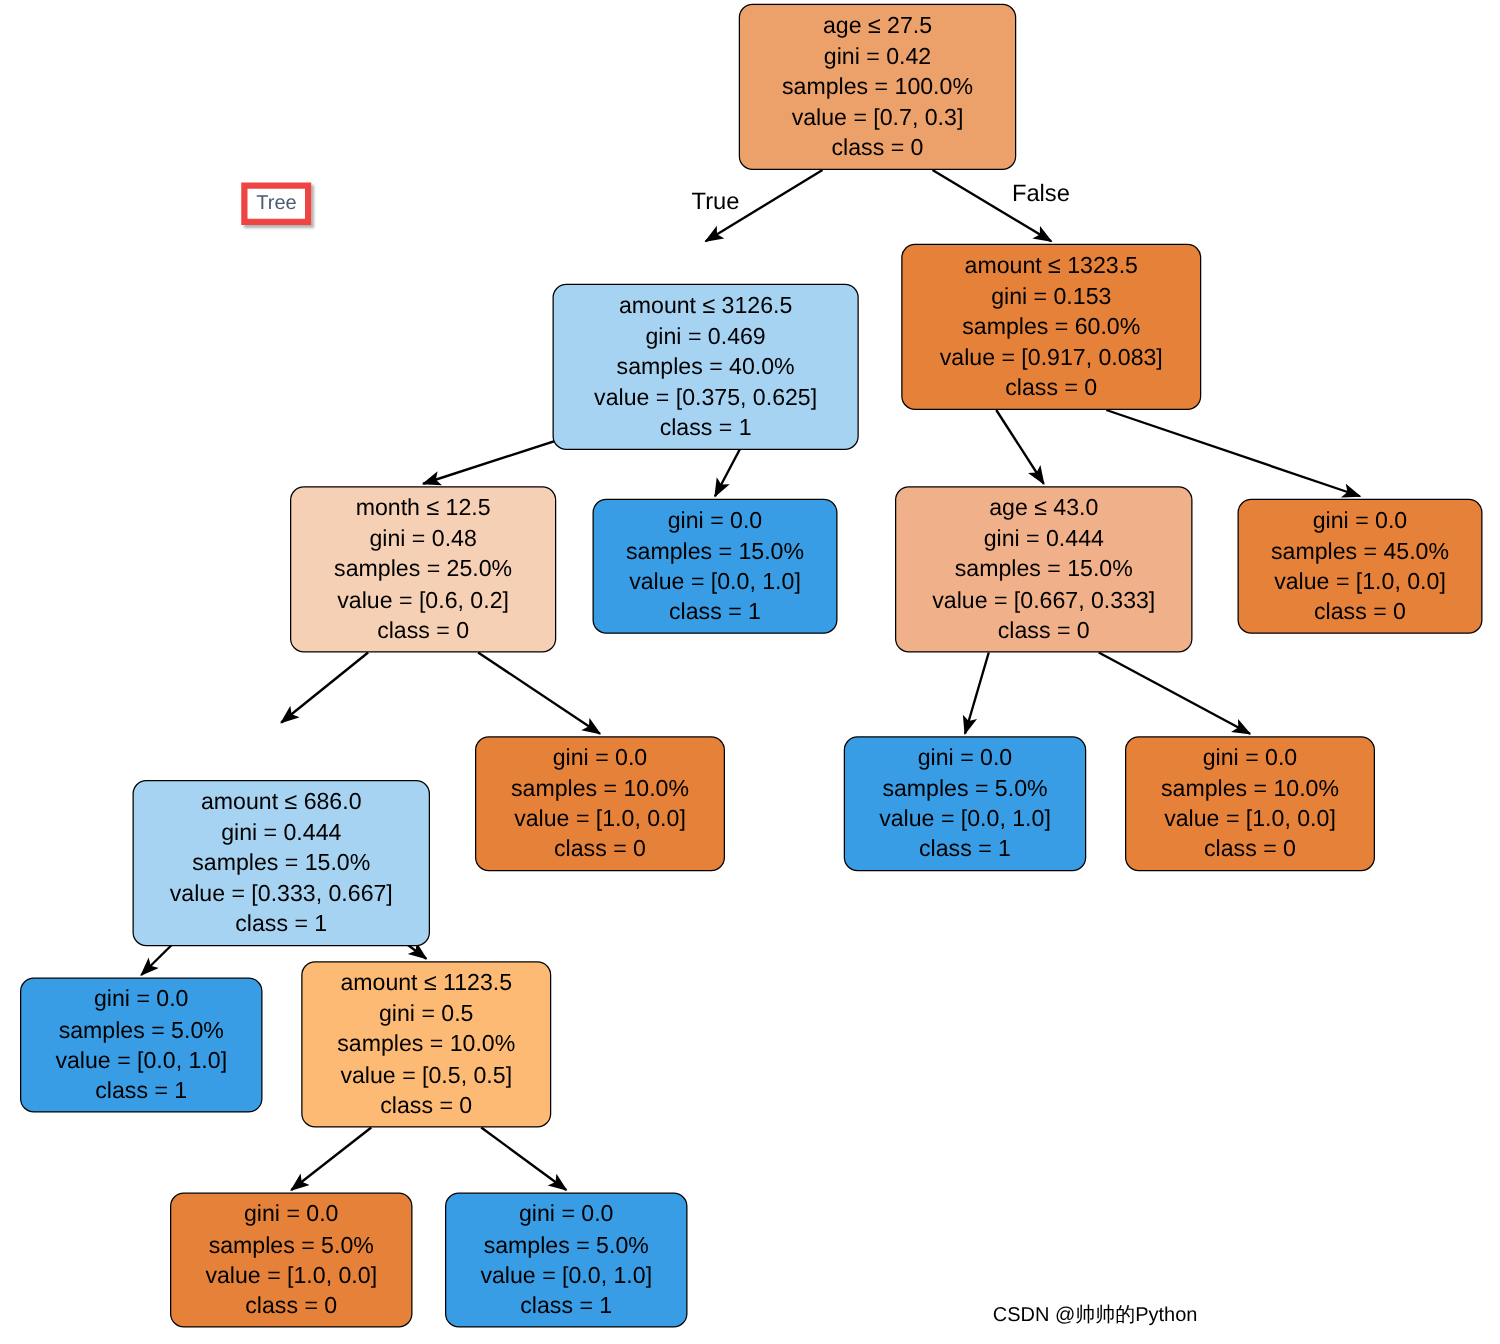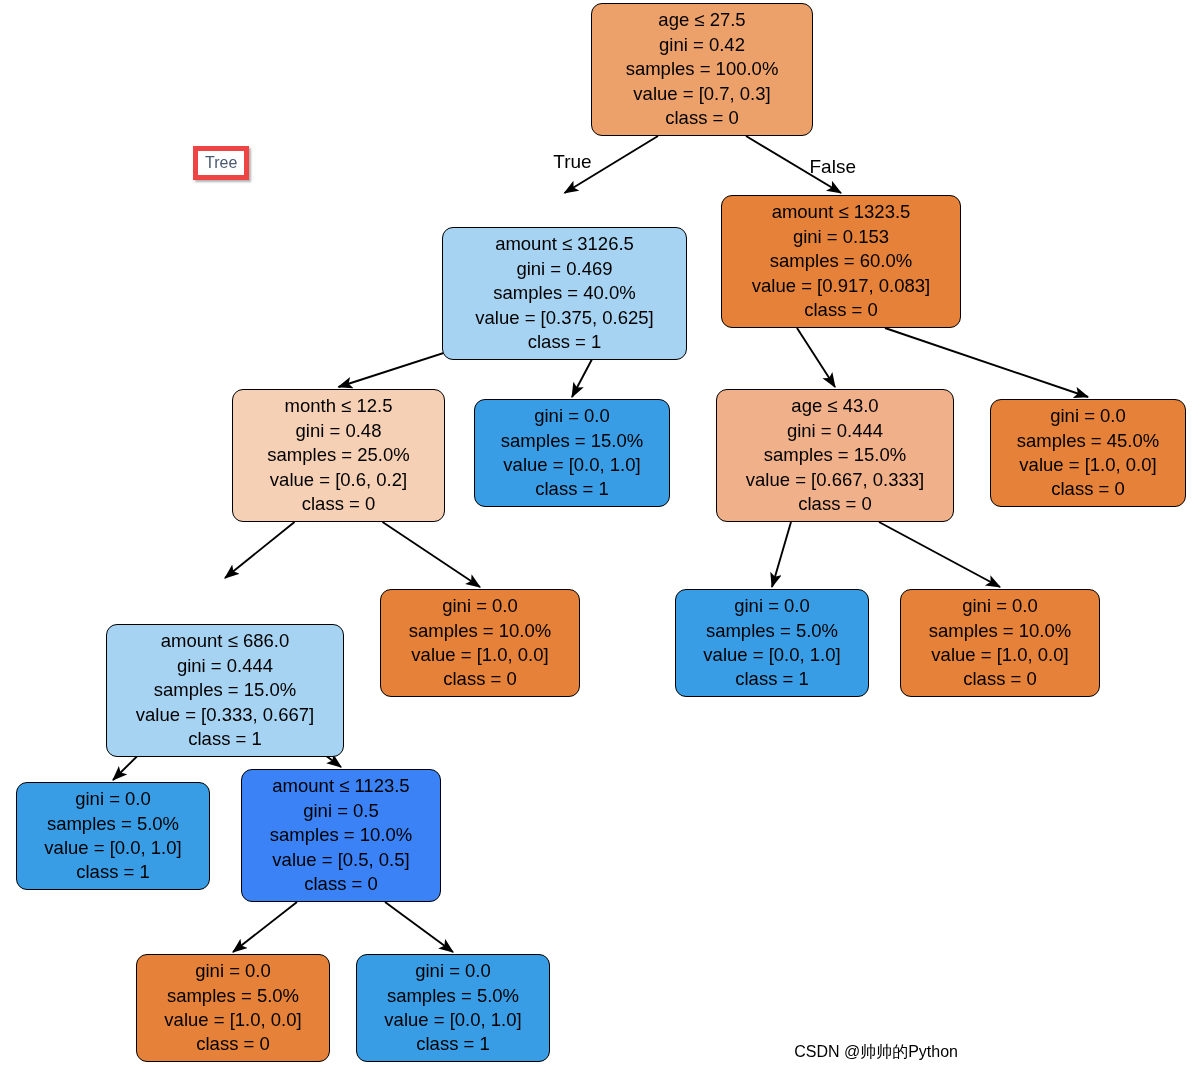--- a/index.html
+++ b/index.html
@@ -194,21 +194,21 @@
         <span class="nline">samples = 10.0%</span>
         <span class="nline">value = [1.0, 0.0]</span>
         <span class="nline">class = 0</span>
       </div>
       <div class="tree-node" style="left: 16px; top: 782px; width: 194px; height: 108px; background: rgb(57, 157, 229);">
         <span class="nline">gini = 0.0</span>
         <span class="nline">samples = 5.0%</span>
         <span class="nline">value = [0.0, 1.0]</span>
         <span class="nline">class = 1</span>
       </div>
-      <div class="tree-node" style="left: 241px; top: 769px; width: 200px; height: 133px; background: #3b82f6;">
+      <div class="tree-node" style="left: 241px; top: 769px; width: 200px; height: 133px; background: #fdba74;">
         <span class="nline">amount ≤ 1123.5</span>
         <span class="nline">gini = 0.5</span>
         <span class="nline">samples = 10.0%</span>
         <span class="nline">value = [0.5, 0.5]</span>
         <span class="nline">class = 0</span>
       </div>
       <div class="tree-node" style="left: 136px; top: 954px; width: 194px; height: 108px; background: rgb(229, 129, 57);">
         <span class="nline">gini = 0.0</span>
         <span class="nline">samples = 5.0%</span>
         <span class="nline">value = [1.0, 0.0]</span>
@@ -221,14 +221,14 @@
         <span class="nline">class = 1</span>
       </div>
     </div>
 
   <div id="tree-badge">
     <span>Tree</span>
   </div>
 
   <div id="watermark">CSDN @帅帅的Python</div>
 <div class="edge-label" style="top: 150.5px; left: 553.25px; text-align: right;">True</div>
-    <div class="edge-label" style="top: 156px; left: 809.5px; text-align: center;">False</div>
+    <div class="edge-label" style="top: 145px; left: 809.5px; text-align: center;">False</div>
   </div>
 
 </body></html>

